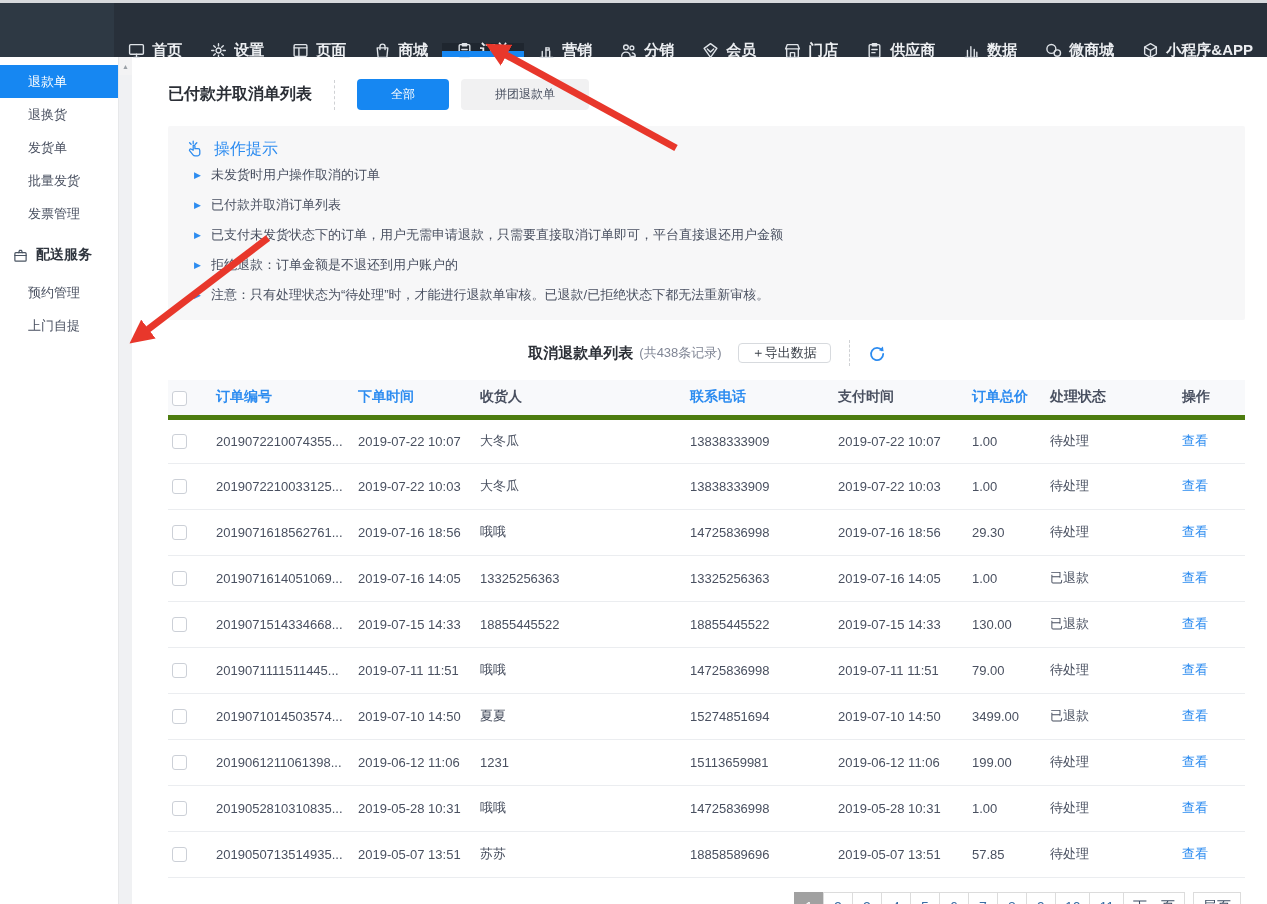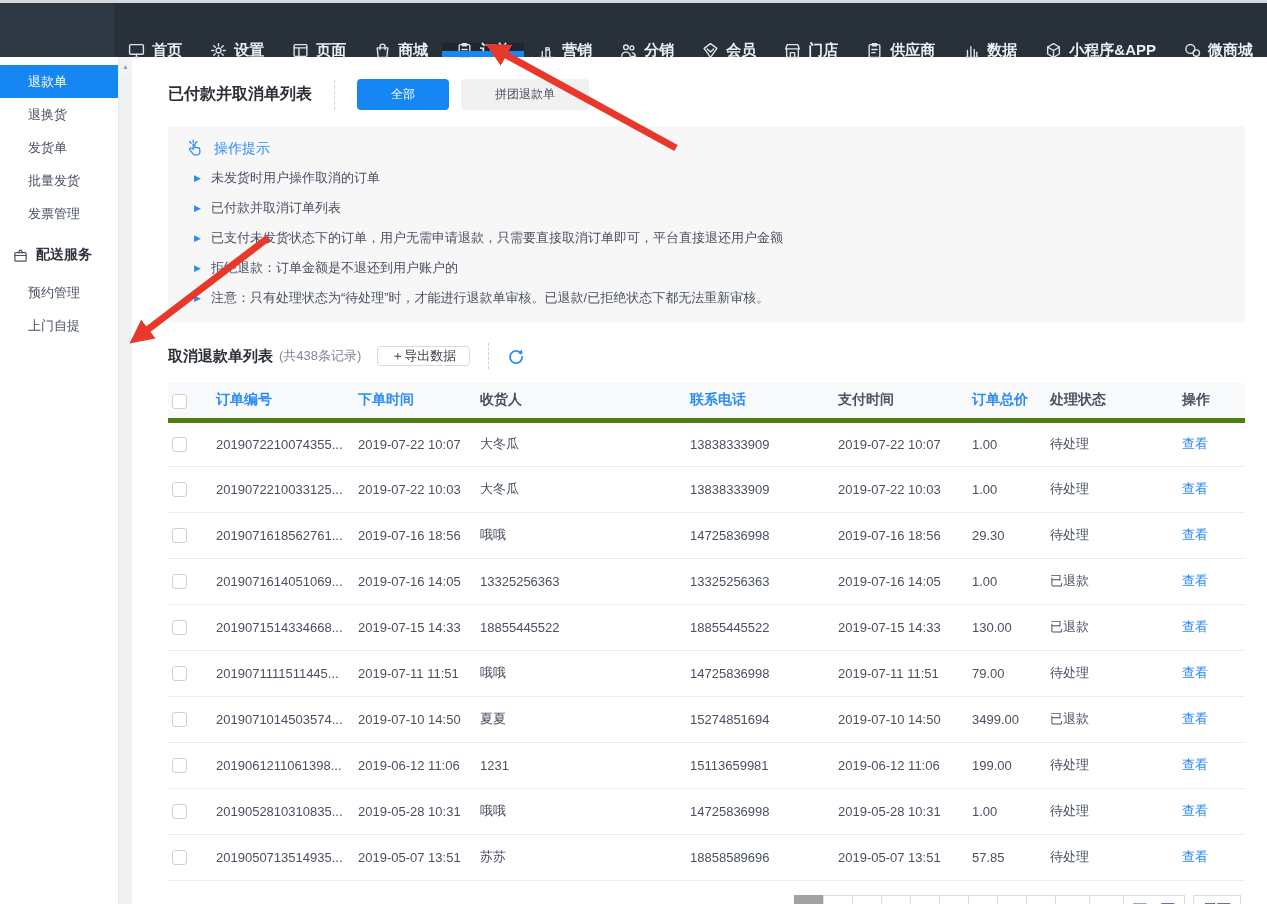--- a/index.html
+++ b/index.html
@@ -41,28 +41,28 @@
 
   .title-row { display:flex; align-items:center; margin-bottom:16px; }
   .page-title { font-size:16px; font-weight:bold; color:#2b2f36; }
   .v-dash { border-left:1px dashed #cfd1d4; height:30px; margin:0 22px; }
   .tab { height:31px; padding:0 34px; border-radius:4px; font-size:12px; display:flex;
     align-items:center; cursor:pointer; }
   .tab.active { background:#1687f2; color:#fff; }
   .tab.plain { background:#f1f1f2; color:#495060; margin-left:12px; }
 
   .tips-box { background:#f7f7f8; border-radius:2px; padding:13px 18px 10px 18px; margin-bottom:20px; }
-  .tips-title { display:flex; align-items:center; gap:9px; color:#2d8cf0; font-size:14px; margin-bottom:5px; }
+  .tips-title { display:flex; align-items:center; gap:9px; color:#2d8cf0; font-size:16px; }
   .tips-title svg { width:19px; height:19px; stroke:#2d8cf0; stroke-width:1.3; fill:none;
     stroke-linecap:round; stroke-linejoin:round; }
   .tip-line { display:flex; align-items:baseline; gap:10px; padding:6px 0 6px 8px;
     font-size:13px; color:#495060; }
   .tip-bullet { color:#2d8cf0; font-size:9px; flex:none; transform:translateY(-1px); }
 
-  .tbl-head-row { display:flex; align-items:center; margin:4px 0 14px 0; }
+  .tbl-head-row { display:flex; align-items:center; margin:4px 0 14px 0;justify-content:center; }
   .tbl-title { font-size:15px; font-weight:bold; color:#2b2f36; }
   .tbl-count { font-size:13px; color:#808695; margin-left:6px; font-weight:normal; }
   .export-btn { margin-left:16px; height:20px; padding:0 13px; background:#fff;
     border:1px solid #d7dade; border-radius:4px; font-size:13px; color:#3b4049;
     display:flex; align-items:center; cursor:pointer; }
   .v-dash.small { height:26px; margin:0 18px; }
   .refresh-btn { cursor:pointer; display:flex; align-items:center; }
   .refresh-btn svg { width:17px; height:17px; }
 
   table { width:100%; border-collapse:collapse; table-layout:fixed; }
@@ -178,31 +178,31 @@
       </div>
       <div class="nav-item">
         <svg viewBox="0 0 16 16">
             <path d="M2 14.5h12"></path>
             <path d="M4.2 14V8M7.4 14V4.5M10.6 14V7M13 14V9.5"></path>
           </svg>
         <span>数据</span>
       </div>
       <div class="nav-item">
         <svg viewBox="0 0 16 16">
+            <circle cx="6" cy="6.5" r="4.2"></circle>
+            <circle cx="11.6" cy="10.4" r="3"></circle>
+          </svg>
+        <span>微商城</span>
+      </div>
+      <div class="nav-item">
+        <svg viewBox="0 0 16 16">
             <path d="M8 1.5l5.5 3.2v6.6L8 14.5l-5.5-3.2V4.7z"></path>
             <path d="M8 8l5.5-3.2M8 8L2.5 4.8M8 8v6.5"></path>
           </svg>
         <span>小程序&amp;APP</span>
-      </div>
-      <div class="nav-item">
-        <svg viewBox="0 0 16 16">
-            <circle cx="6" cy="6.5" r="4.2"></circle>
-            <circle cx="11.6" cy="10.4" r="3"></circle>
-          </svg>
-        <span>微商城</span>
       </div>
 
     </div>
   </div>
 
   <div class="page">
 
     <div class="sidebar">
 
 

